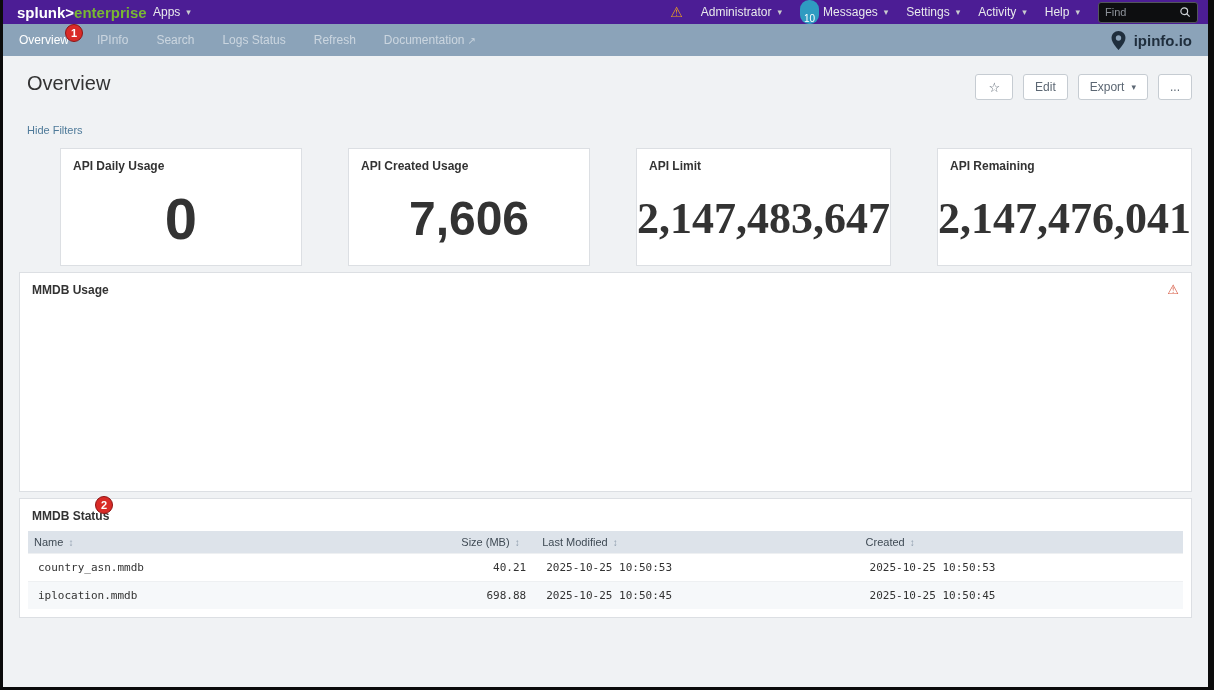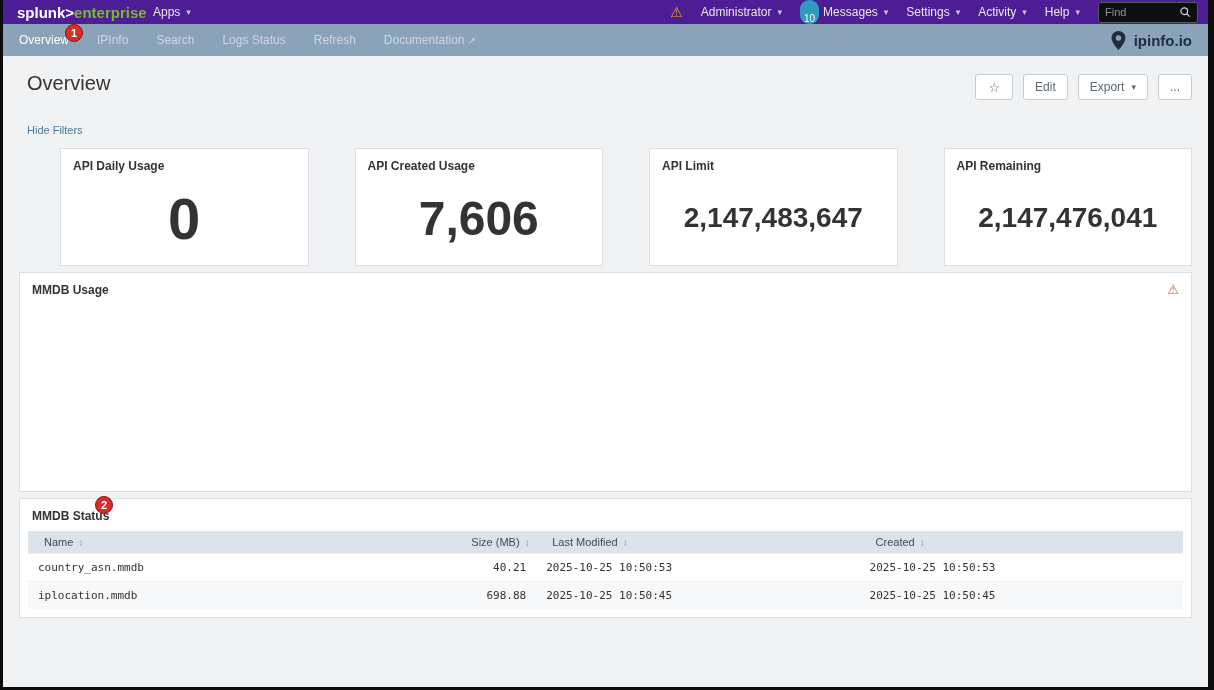--- a/index.html
+++ b/index.html
@@ -53,34 +53,34 @@
 
   .panel { background:#fff; border:1px solid #dcdfe3; }
   .panel-title { font-size:12px; font-weight:bold; color:#333; padding:10px 12px 8px; }
 
   .singles-row { display:flex; gap:5px; }
   .single { flex:1; height:118px; display:flex; flex-direction:column;margin-left:41px; }
   .single-value { flex:1; display:flex; align-items:center; justify-content:center; color:#333;
                   font-weight:600; padding-bottom:10px; }
   .v0 { font-size:58px; }
   .v1 { font-size:48px; }
-  .v2, .v3 { font-size:28px; }
+  .v2, .v3 { font-size:44px;font-family:Liberation Serif, serif; }
 
   .usage-panel { margin-top:6px; height:220px; position:relative; }
   .panel-warn { position:absolute; top:9px; right:12px; color:#d6563f; font-size:13px; cursor:pointer; }
   .error-row { margin-top:78px; text-align:center; padding:0 40px; }
   .error-badge { display:inline-block; width:14px; height:14px; background:#dc4e41; color:#fff; border-radius:2px;
                  font-size:10px; font-weight:bold; line-height:14px; text-align:center; margin-right:7px;
                  vertical-align:middle; }
   .error-text { font-size:12px; color:#333; vertical-align:middle; }
 
   .status-panel { margin-top:6px; padding-bottom:2px; }
   .status-panel table { width:calc(100% - 16px); margin:0 8px 6px; border-collapse:collapse; table-layout:fixed; }
   .status-panel th { background:#dde3ea; font-size:11px; font-weight:500; color:#3f4a54; text-align:left;
-                     padding:5px 16px; cursor:pointer; white-space:nowrap; }
+                     padding:5px 6px; cursor:pointer; white-space:nowrap; }
   .status-panel td { font-family:"DejaVu Sans Mono", monospace; font-size:11px; color:#333;
                      padding:7px 10px; border-top:1px solid #eef0f2; white-space:nowrap; overflow:hidden; }
   .status-panel tbody tr:nth-child(even) { background:#f6f8fa; }
   .num { text-align:right; }
   .sort { color:#8c9bab; font-size:10px; margin-left:2px; }
   .col-name { width:37%; } .col-size { width:7%; } .col-mod { width:28%; } .col-created { width:28%; }
 
   
   .anno { position:absolute; width:18px; height:18px; border-radius:50%; background:#d92b27;
           border:1px solid #8e1515; color:#fff; font-size:11px; font-weight:bold;

